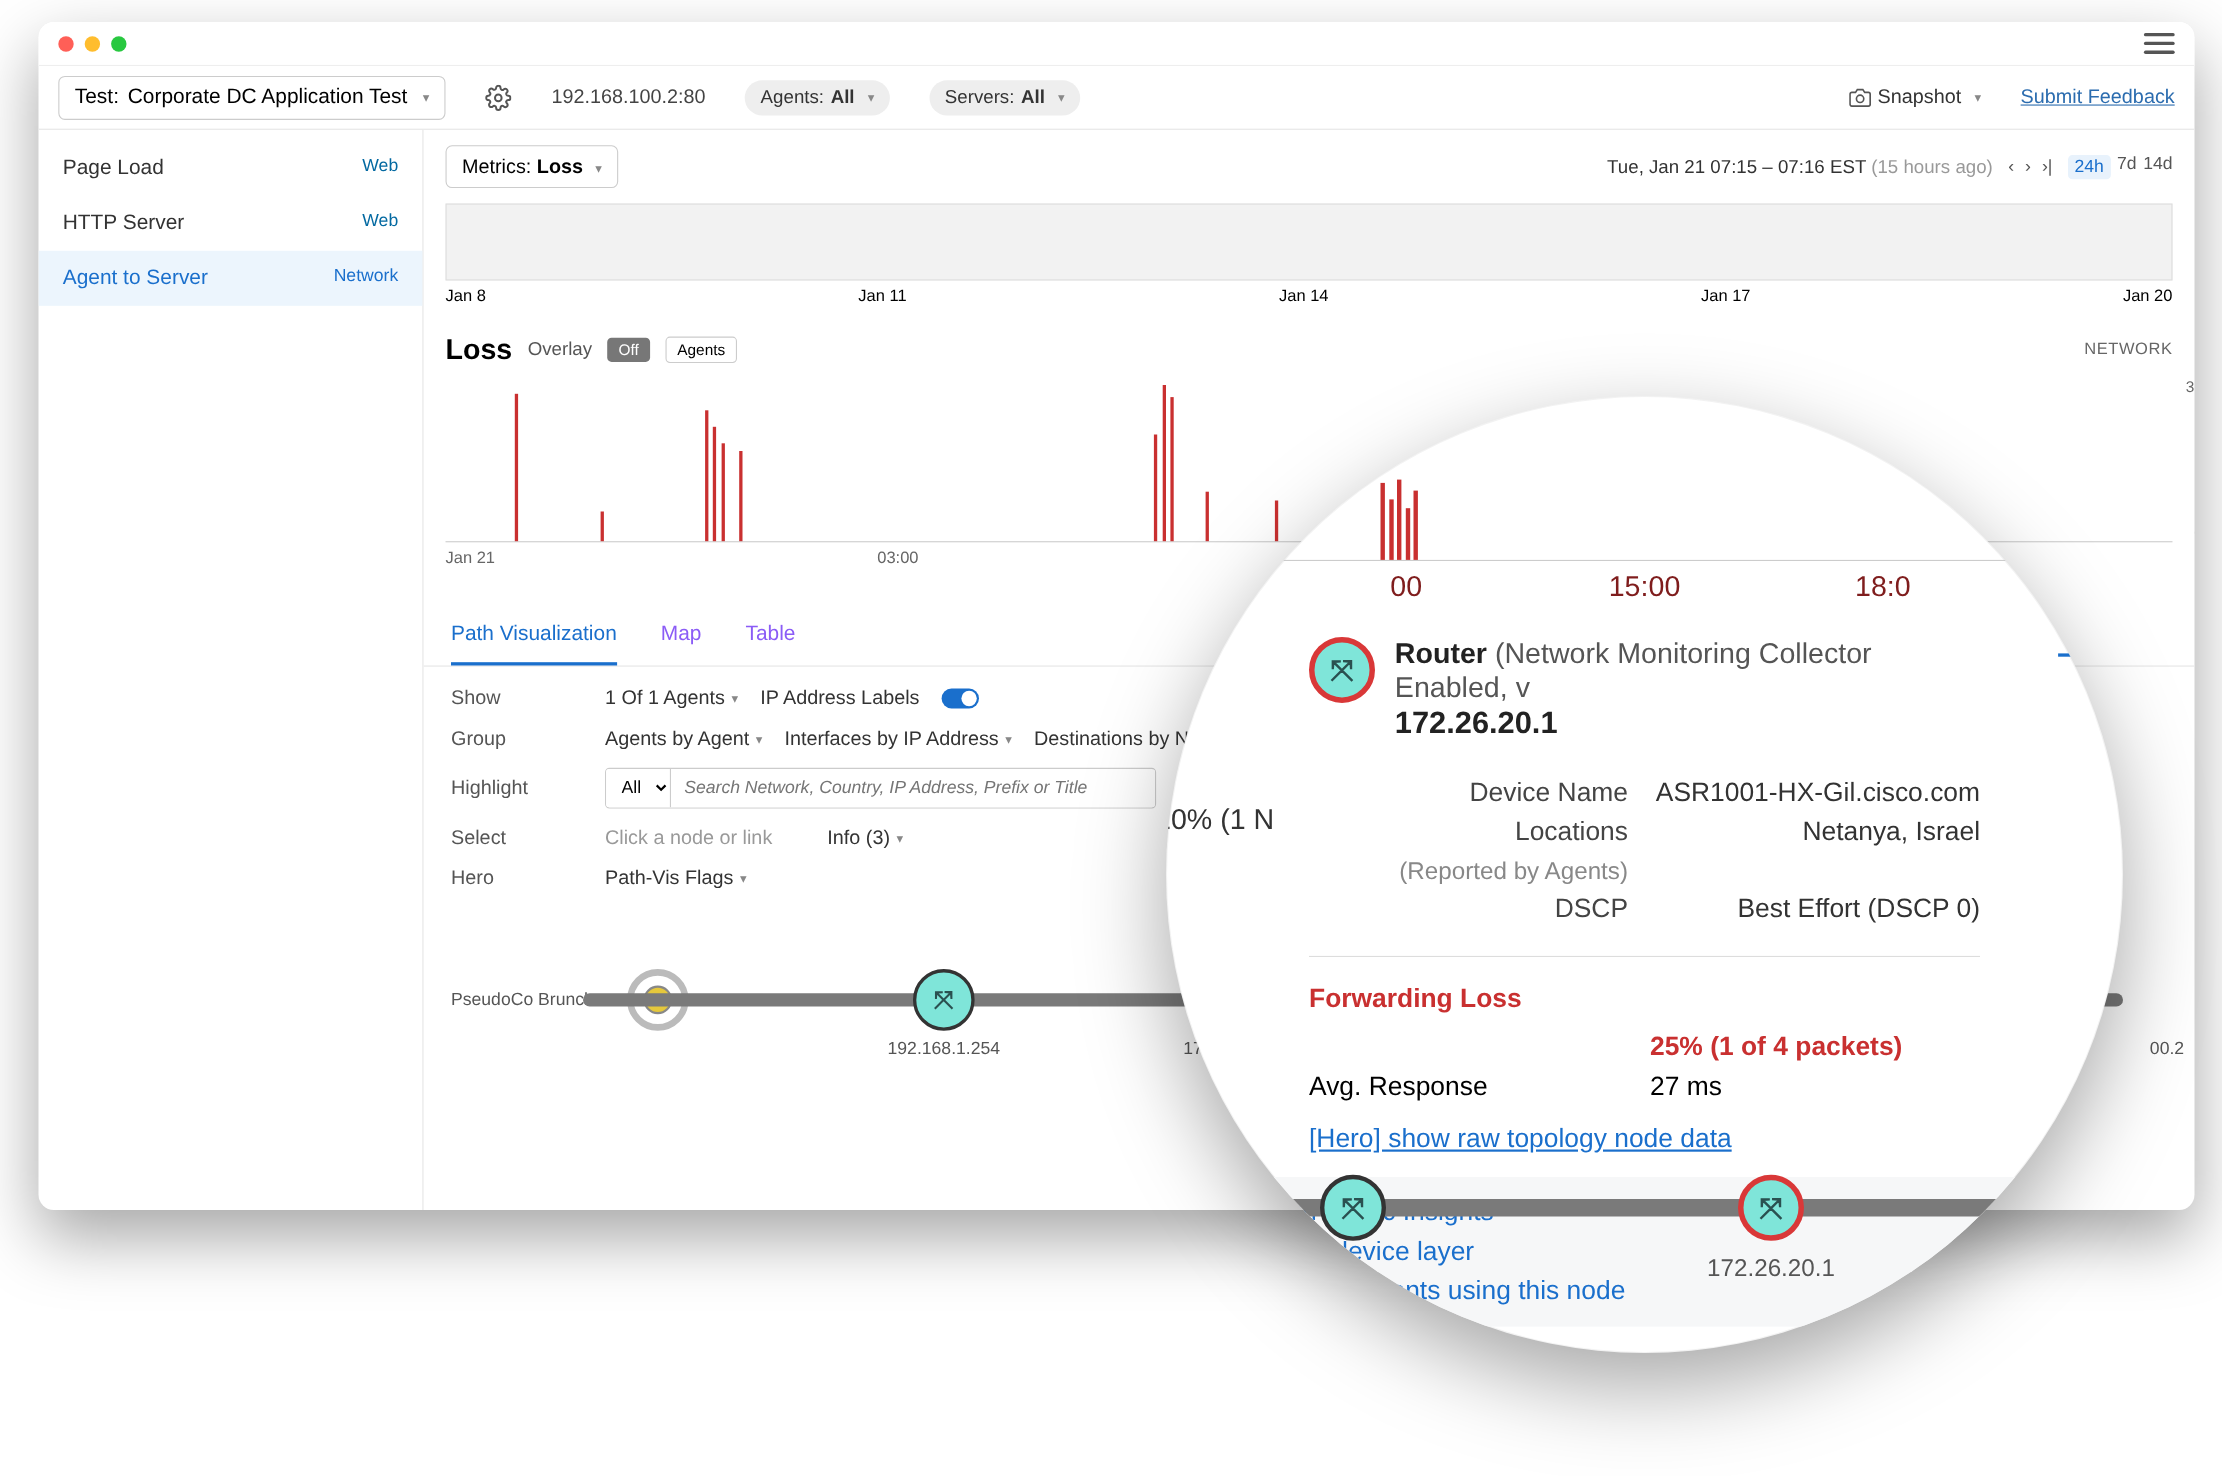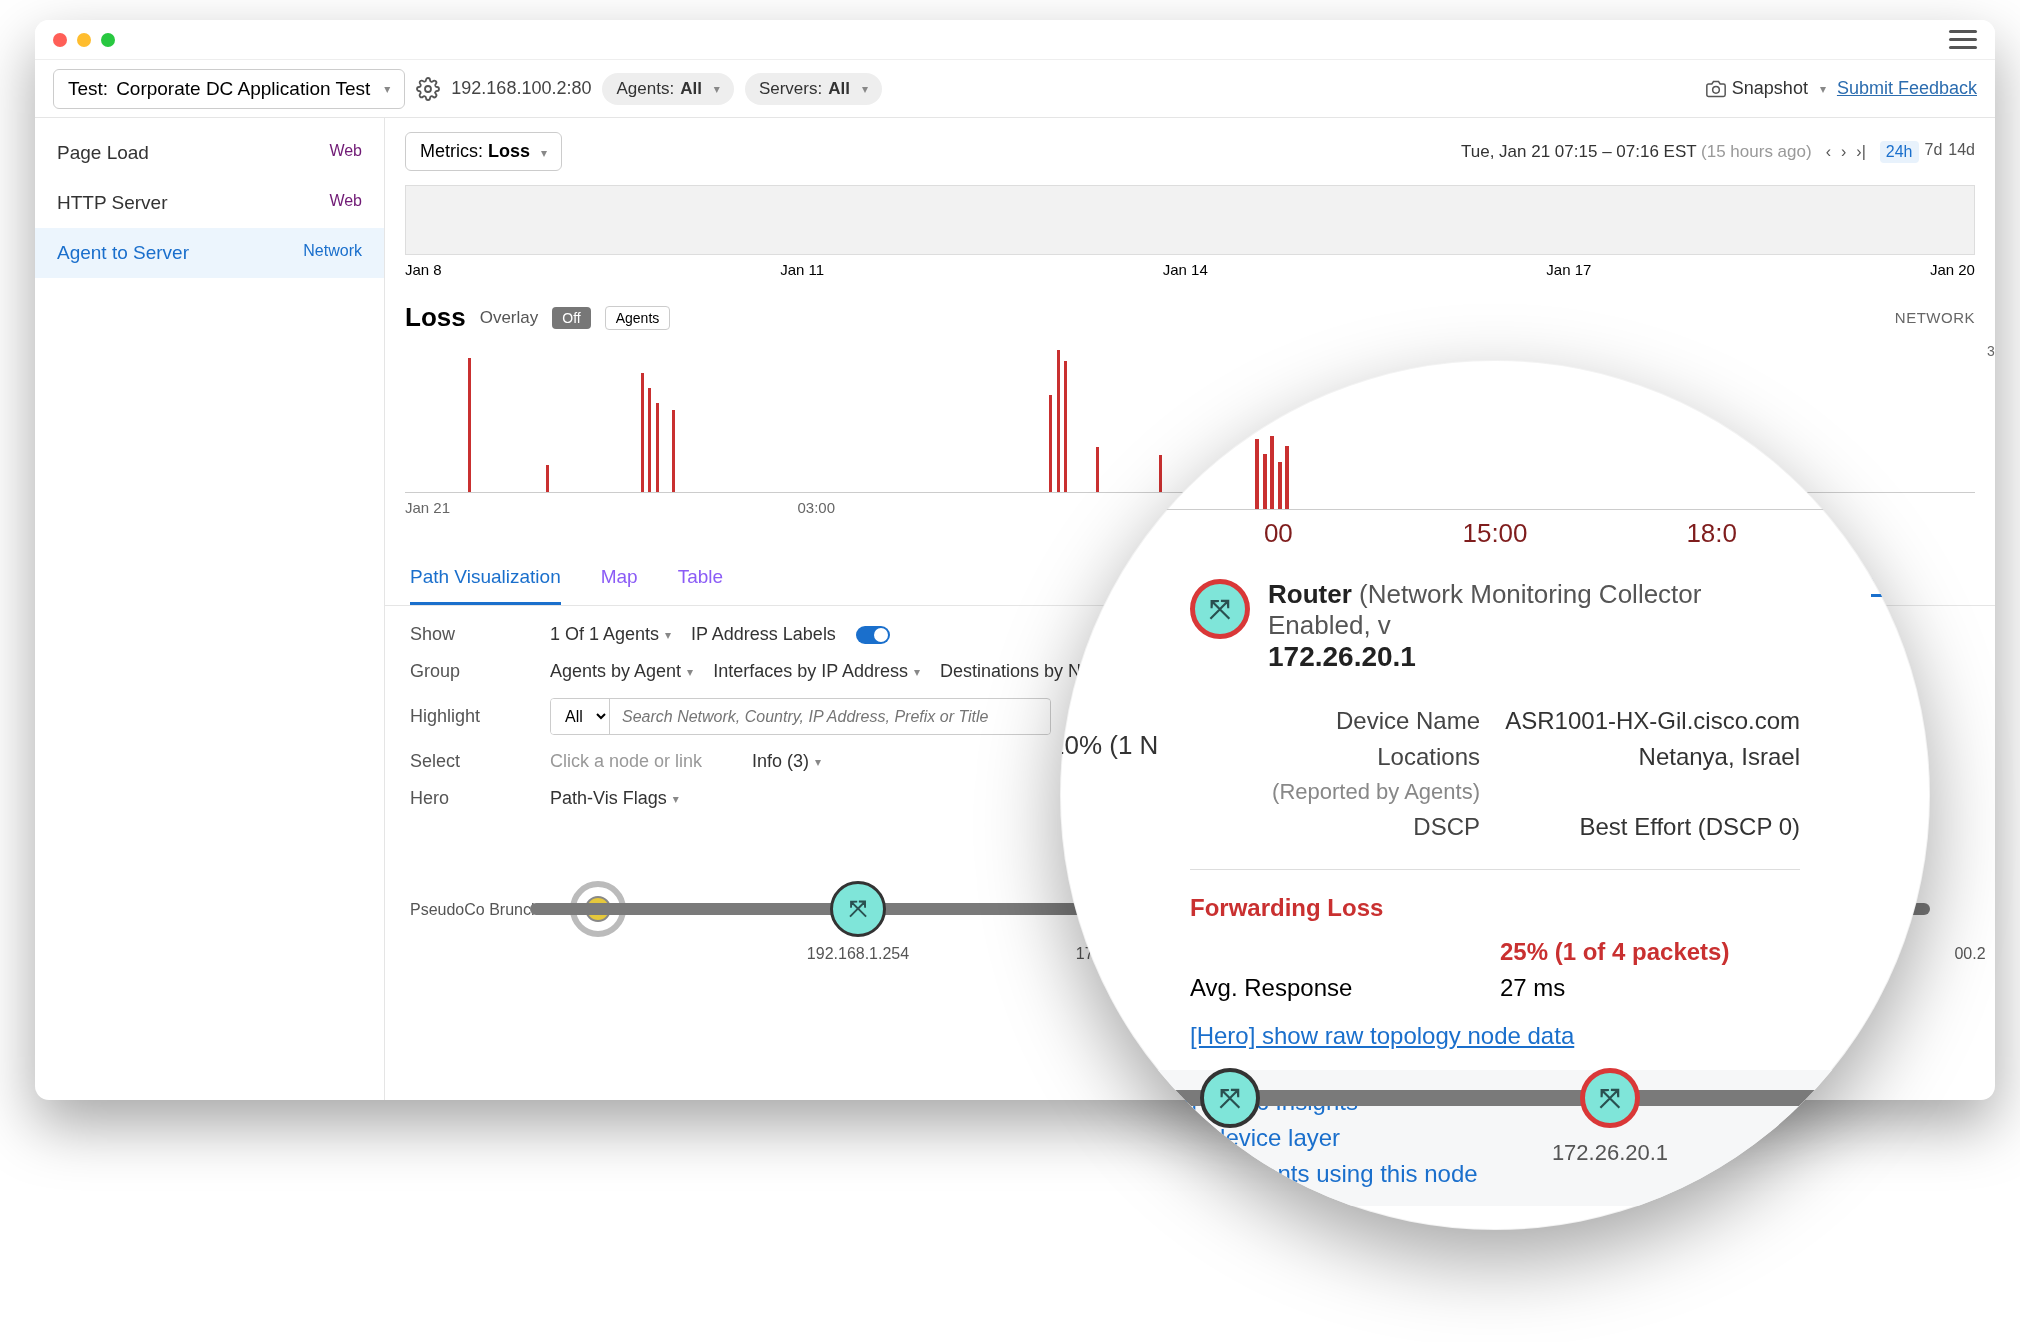--- a/index.html
+++ b/index.html
@@ -6,35 +6,35 @@
 body { background: #fff; width: 2020px; height: 1342px; position: relative; }
 .window { position: absolute; left: 35px; top: 20px; width: 1960px; height: 1080px; background: #fff; border-radius: 14px; box-shadow: 0 25px 60px rgba(0,0,0,0.35); overflow: hidden; }
 .titlebar { height: 40px; background: #fff; display: flex; align-items: center; padding: 0 18px; border-bottom: 1px solid #eee; }
 .dots { display: flex; gap: 10px; }
 .dot { width: 14px; height: 14px; border-radius: 50%; }
 .dot.r { background: #ff5f57; }
 .dot.y { background: #ffbd2e; }
 .dot.g { background: #28c840; }
 .burger { margin-left: auto; display: flex; flex-direction: column; gap: 5px; cursor: pointer; }
 .burger span { width: 28px; height: 3px; background: #555; border-radius: 2px; }
-.topbar { height: 58px; border-bottom: 1px solid #e5e5e5; display: flex; align-items: center; padding: 0 18px; gap: 11px; }
+.topbar { height: 58px; border-bottom: 1px solid #e5e5e5; display: flex; align-items: center; padding: 0 18px; gap: 36px; }
 .test-sel { border: 1px solid #ccc; border-radius: 6px; padding: 8px 14px; font-size: 19px; display: flex; align-items: center; gap: 8px; }
 .test-sel b { font-weight: 400; }
 .gear { width: 24px; height: 24px; color: #555; }
 .ip { font-size: 18px; color: #444; }
 .pill { background: #eee; border-radius: 18px; padding: 6px 14px; font-size: 17px; color: #333; display: flex; align-items: center; gap: 6px; }
 .pill b { font-weight: 700; }
 .flex-spacer { flex: 1; }
 .snapshot { font-size: 18px; color: #333; display: flex; align-items: center; gap: 6px; cursor: pointer; }
 .feedback { color: #2b6caf; text-decoration: underline; font-size: 18px; cursor: pointer; }
 .body { display: flex; height: calc(100% - 98px); }
 .sidebar { width: 350px; border-right: 1px solid #e5e5e5; padding-top: 10px; }
 .side-item { display: flex; justify-content: space-between; padding: 14px 22px; font-size: 19px; color: #333; cursor: pointer; }
 .side-item.active { background: #ecf5fd; color: #1a6fcc; }
-.side-item .tag { color: #701a75; font-size: 16px; }
+.side-item .tag { color: #0369a1; font-size: 16px; }
 .side-item.active .tag { color: #1a6fcc; }
 .main { flex: 1; display: flex; flex-direction: column; overflow: hidden; }
 .metric-bar { display: flex; align-items: center; padding: 14px 20px; gap: 14px; }
 .metric-sel { border: 1px solid #ccc; border-radius: 6px; padding: 8px 14px; font-size: 18px; }
 .time-text { font-size: 17px; color: #333; margin-left: auto; }
 .time-text .ago { color: #999; }
 .nav-arrows { display: flex; gap: 10px; color: #555; font-size: 16px; }
 .range { display: flex; gap: 6px; font-size: 16px; color: #555; }
 .range .sel { background: #e8f2fc; color: #1a6fcc; padding: 2px 6px; border-radius: 4px; }
 .timeline { height: 70px; margin: 0 20px; background: #f2f2f2; border: 1px solid #ddd; position: relative; }

